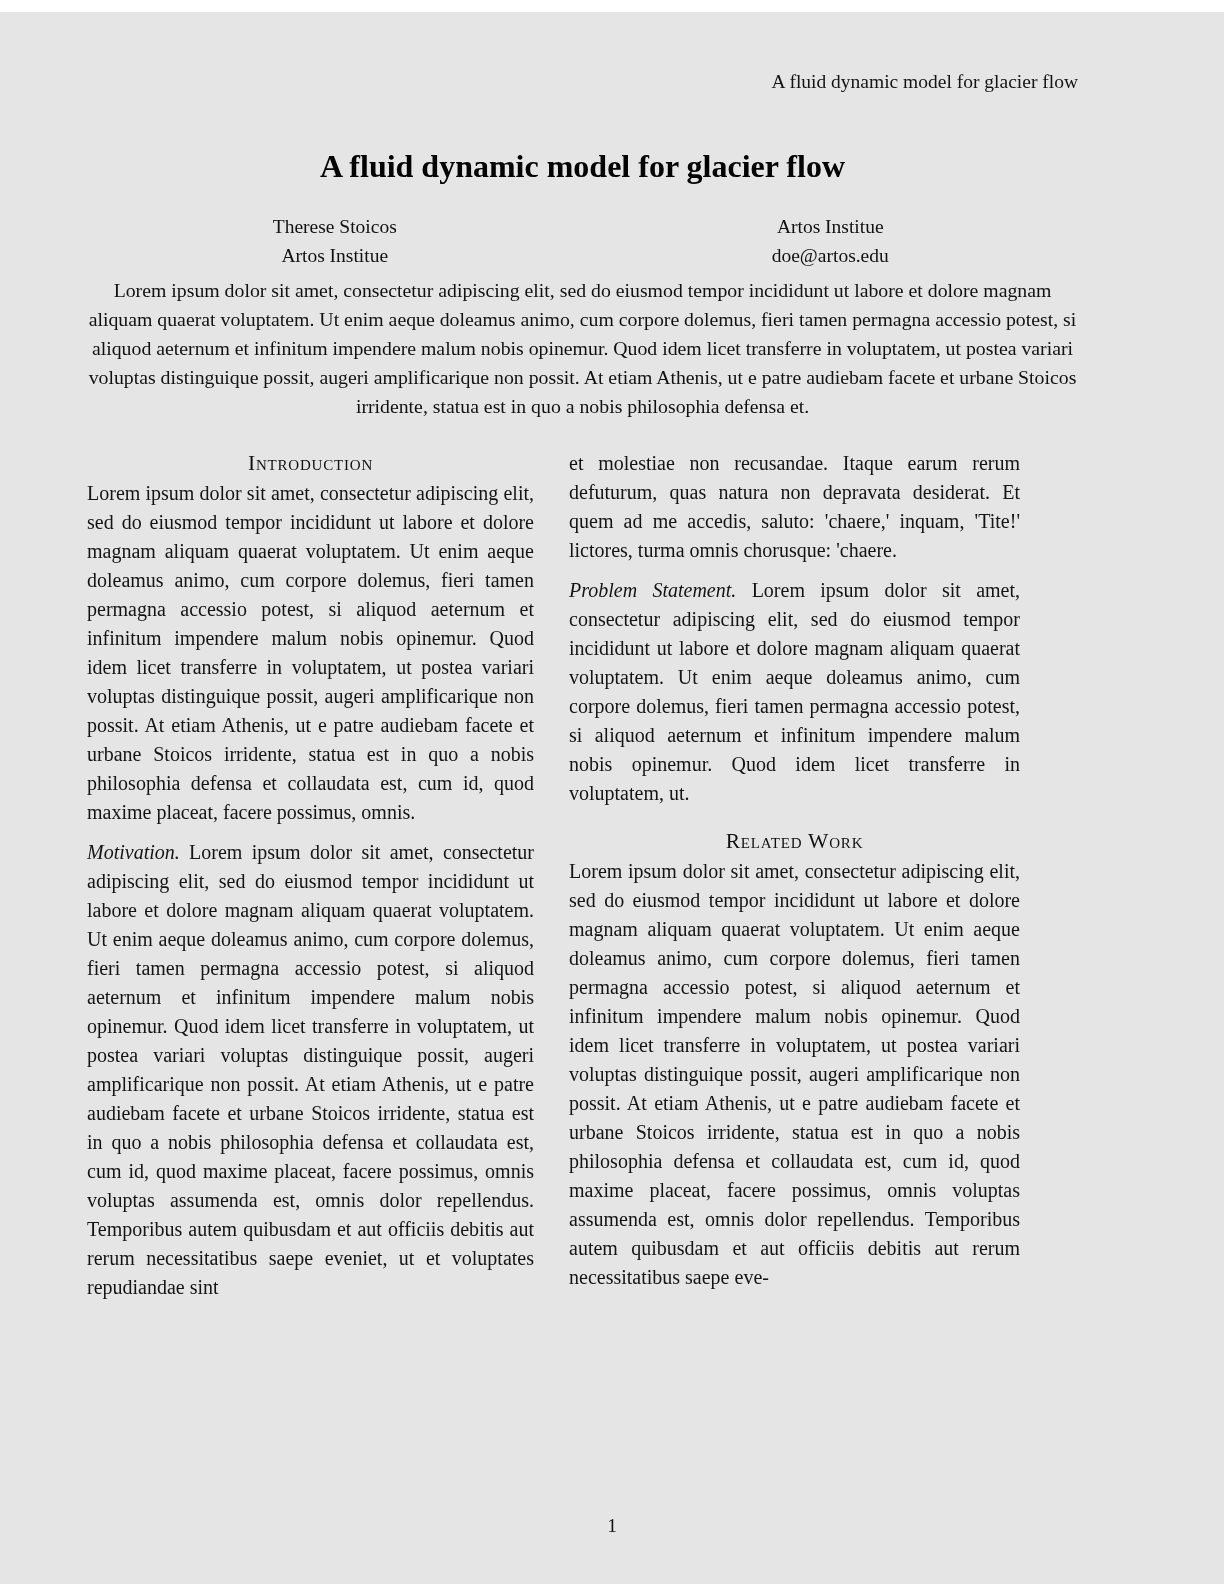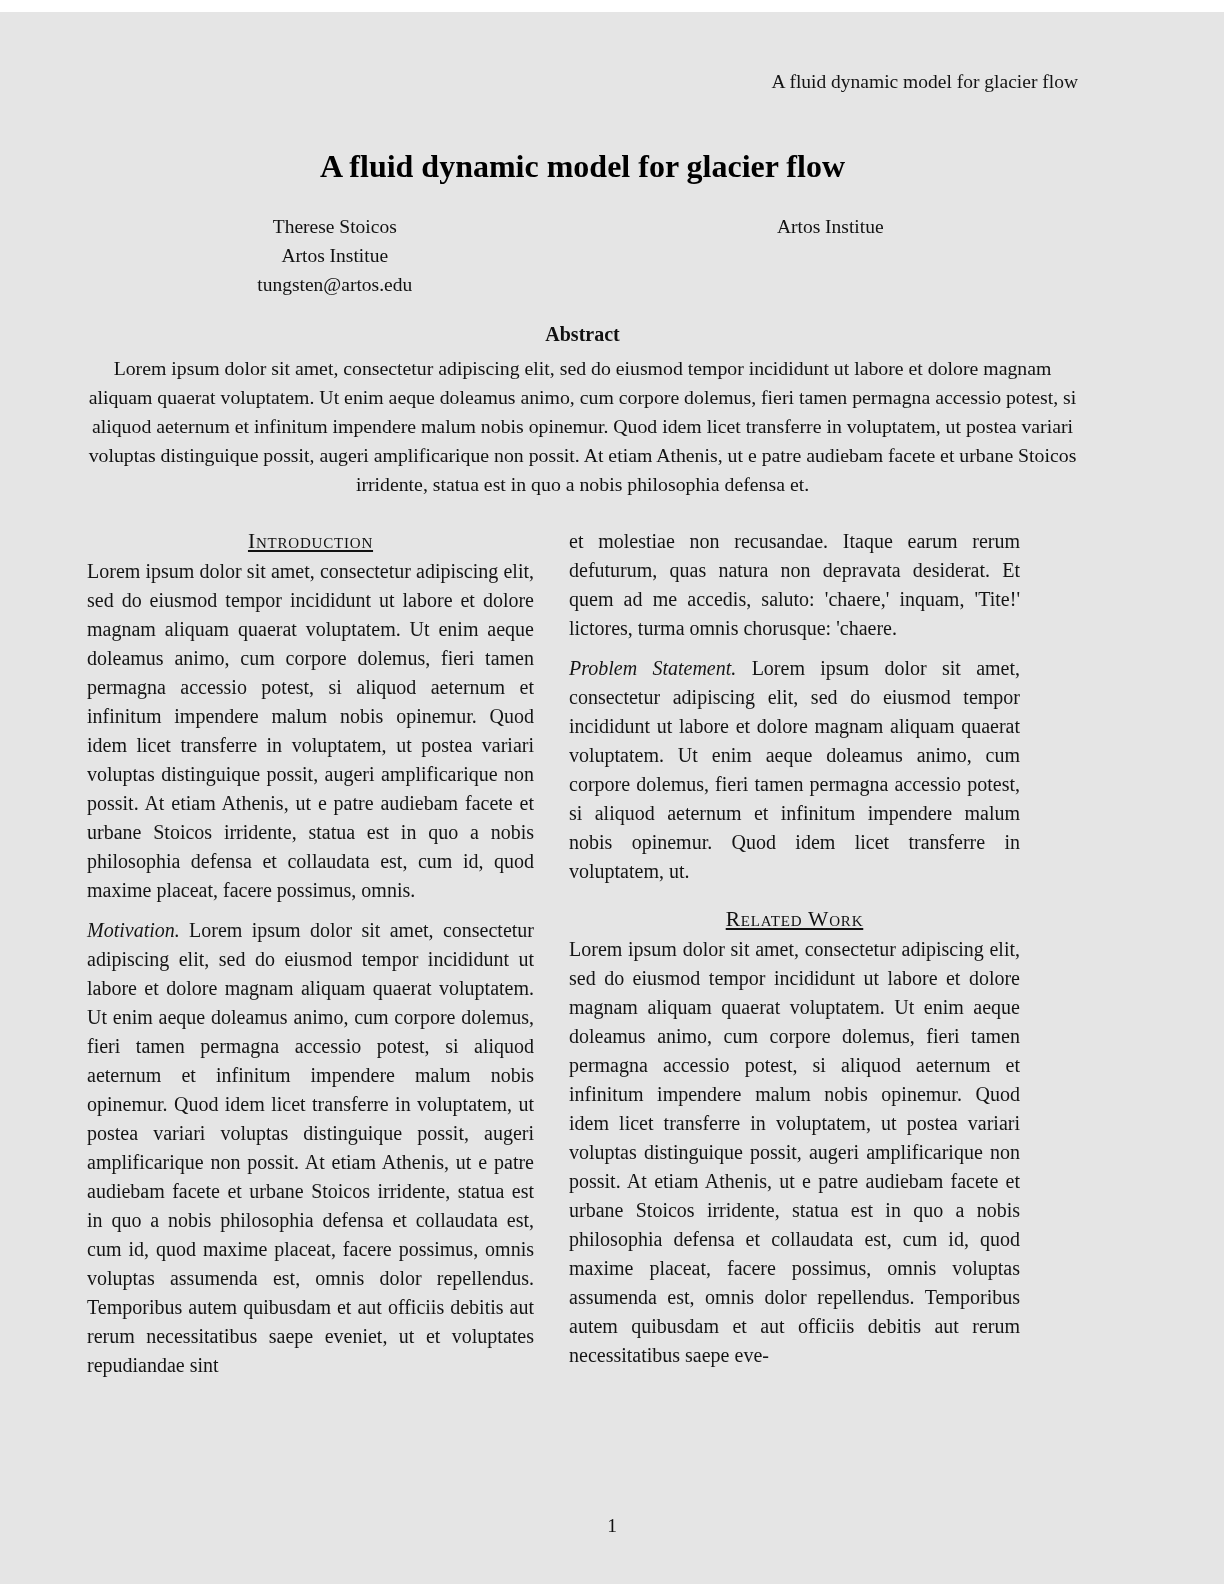--- a/index.html
+++ b/index.html
@@ -61,21 +61,20 @@
   .col-left  { width: 447px; }
   .col-right { width: 451px; }
   .section-heading {
     font-variant: small-caps;
     font-weight: normal;
     text-align: center;
     font-size: 21.5px;
     line-height: 29px;
     letter-spacing: 0.8px;
     margin: 0 0 1px 0;
-    text-decoration: underline;
   }
   .section-heading.spaced { margin-top: 19px; }
   .body-para {
     margin: 0;
     font-size: 20px;
     line-height: 29px;
     text-align: justify;
     color: #141414;
   }
   .body-para + .body-para { margin-top: 11px; }
@@ -96,28 +95,27 @@
 <div class="page">
 
   <div class="running-header">A fluid dynamic model for glacier flow</div>
 
   <h1 class="paper-title">A fluid dynamic model for glacier flow</h1>
 
   <div class="authors">
     <div class="author-block">
       <div>Therese Stoicos</div>
       <div>Artos Institue</div>
-      <div>tungsten@artos.edu</div>
     </div>
     <div class="author-block">
       <div>Artos Institue</div>
+      <div>doe@artos.edu</div>
     </div>
   </div>
 
-  <div class="abstract-heading">Abstract</div>
 
   <div class="abstract-text">Lorem ipsum dolor sit amet, consectetur adipiscing elit, sed do eiusmod tempor incididunt ut labore et dolore magnam aliquam quaerat voluptatem. Ut enim aeque doleamus animo, cum corpore dolemus, fieri tamen permagna accessio potest, si aliquod aeternum et infinitum impendere malum nobis opinemur. Quod idem licet transferre in voluptatem, ut postea variari voluptas distinguique possit, augeri amplificarique non possit. At etiam Athenis, ut e patre audiebam facete et urbane Stoicos irridente, statua est in quo a nobis philosophia defensa et.</div>
 
   <div class="columns">
 
     <div class="col col-left">
       <h2 class="section-heading">Introduction</h2>
       <p class="body-para">Lorem ipsum dolor sit amet, consectetur adipiscing elit, sed do eiusmod tempor incididunt ut labore et dolore magnam aliquam quaerat voluptatem. Ut enim aeque doleamus animo, cum corpore dolemus, fieri tamen permagna accessio potest, si aliquod aeternum et infinitum impendere malum nobis opinemur. Quod idem licet transferre in voluptatem, ut postea variari voluptas distinguique possit, augeri amplificarique non possit. At etiam Athenis, ut e patre audiebam facete et urbane Stoicos irridente, statua est in quo a nobis philosophia defensa et collaudata est, cum id, quod maxime placeat, facere possimus, omnis.</p>
       <p class="body-para"><span class="runin-label">Motivation.</span> <span>Lorem ipsum dolor sit amet, consectetur adipiscing elit, sed do eiusmod tempor incididunt ut labore et dolore magnam aliquam quaerat voluptatem. Ut enim aeque doleamus animo, cum corpore dolemus, fieri tamen permagna accessio potest, si aliquod aeternum et infinitum impendere malum nobis opinemur. Quod idem licet transferre in voluptatem, ut postea variari voluptas distinguique possit, augeri amplificarique non possit. At etiam Athenis, ut e patre audiebam facete et urbane Stoicos irridente, statua est in quo a nobis philosophia defensa et collaudata est, cum id, quod maxime placeat, facere possimus, omnis voluptas assumenda est, omnis dolor repellendus. Temporibus autem quibusdam et aut officiis debitis aut rerum necessitatibus saepe eveniet, ut et voluptates repudiandae sint</span></p>
     </div>

